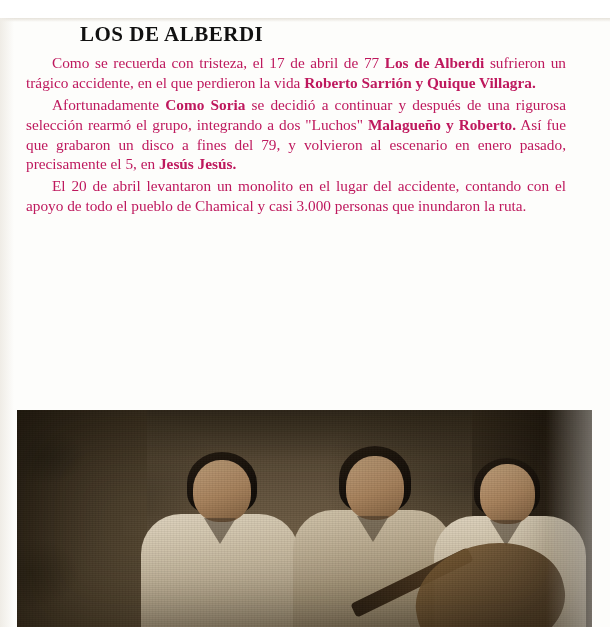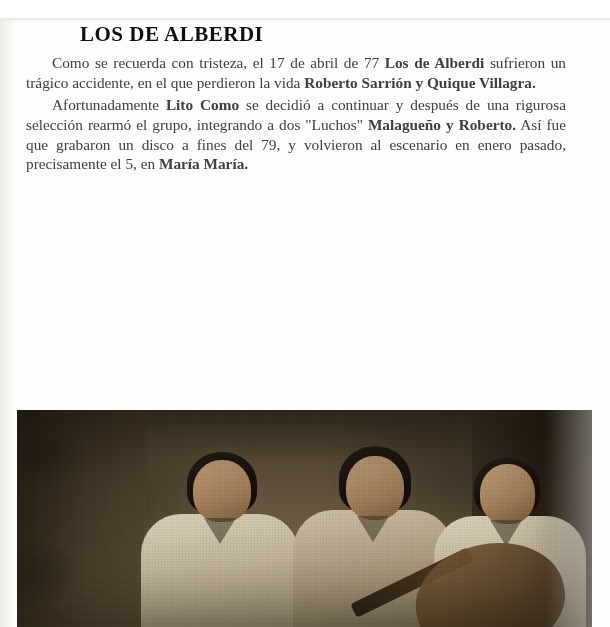--- a/index.html
+++ b/index.html
@@ -32,21 +32,21 @@
     font-size: 21px;
     letter-spacing: 0.5px;
     color: #111;
     text-align: left;
     margin: 0 0 6px 58px;
   }
   .body-text {
     font-family: "Liberation Serif", serif;
     font-size: 15.3px;
     line-height: 1.30;
-    color: #404040;
+    color: #be185d;
     text-align: justify;
     text-justify: inter-word;
     width: 540px;
     margin-left: 4px;
   }
   .body-text p {
     margin: 0 0 2px 0;
     text-indent: 26px;
   }
   .body-text b {
@@ -174,21 +174,22 @@
 
 <div id="page">
 
   <div class="scan-top"></div>
   <div class="scan-left"></div>
 
   <div class="article">
     <h1 class="headline">LOS DE ALBERDI</h1>
     <div class="body-text" id="article-body">
         <p><span>Como se recuerda con tristeza, el 17 de abril de 77 </span><b>Los de Alberdi</b><span> sufrieron un trágico accidente, en el que perdieron la vida </span><b>Roberto Sarrión y Quique Villagra.</b></p>
-        <p><span>Afortunadamente </span><b>Lito Como</b><span> se decidió a continuar y después de una rigurosa selección rearmó el grupo, integrando a dos "Luchos" </span><b>Malagueño y Roberto.</b><span> Así fue que grabaron un disco a fines del 79, y volvieron al escenario en enero pasado, precisamente el 5, en </span><b>María María.</b></p>
+        <p><span>Afortunadamente </span><b>Como Soria</b><span> se decidió a continuar y después de una rigurosa selección rearmó el grupo, integrando a dos "Luchos" </span><b>Malagueño y Roberto.</b><span> Así fue que grabaron un disco a fines del 79, y volvieron al escenario en enero pasado, precisamente el 5, en </span><b>Jesús Jesús.</b></p>
+        <p><span>El 20 de abril levantaron un monolito en el lugar del accidente, contando con el apoyo de todo el pueblo de Chamical y casi 3.000 personas que inundaron la ruta.</span></p>
       </div>
   </div>
 
   <div class="photo">
     <div class="photo-inner"></div>
     <div class="foliage"></div>
     <div class="curtain"></div>
 
     <div class="person" style="left:118px; width:170px; height:200px;">
       <div class="torso shirt-light" style="left:6px; width:158px; height:128px;"></div>

